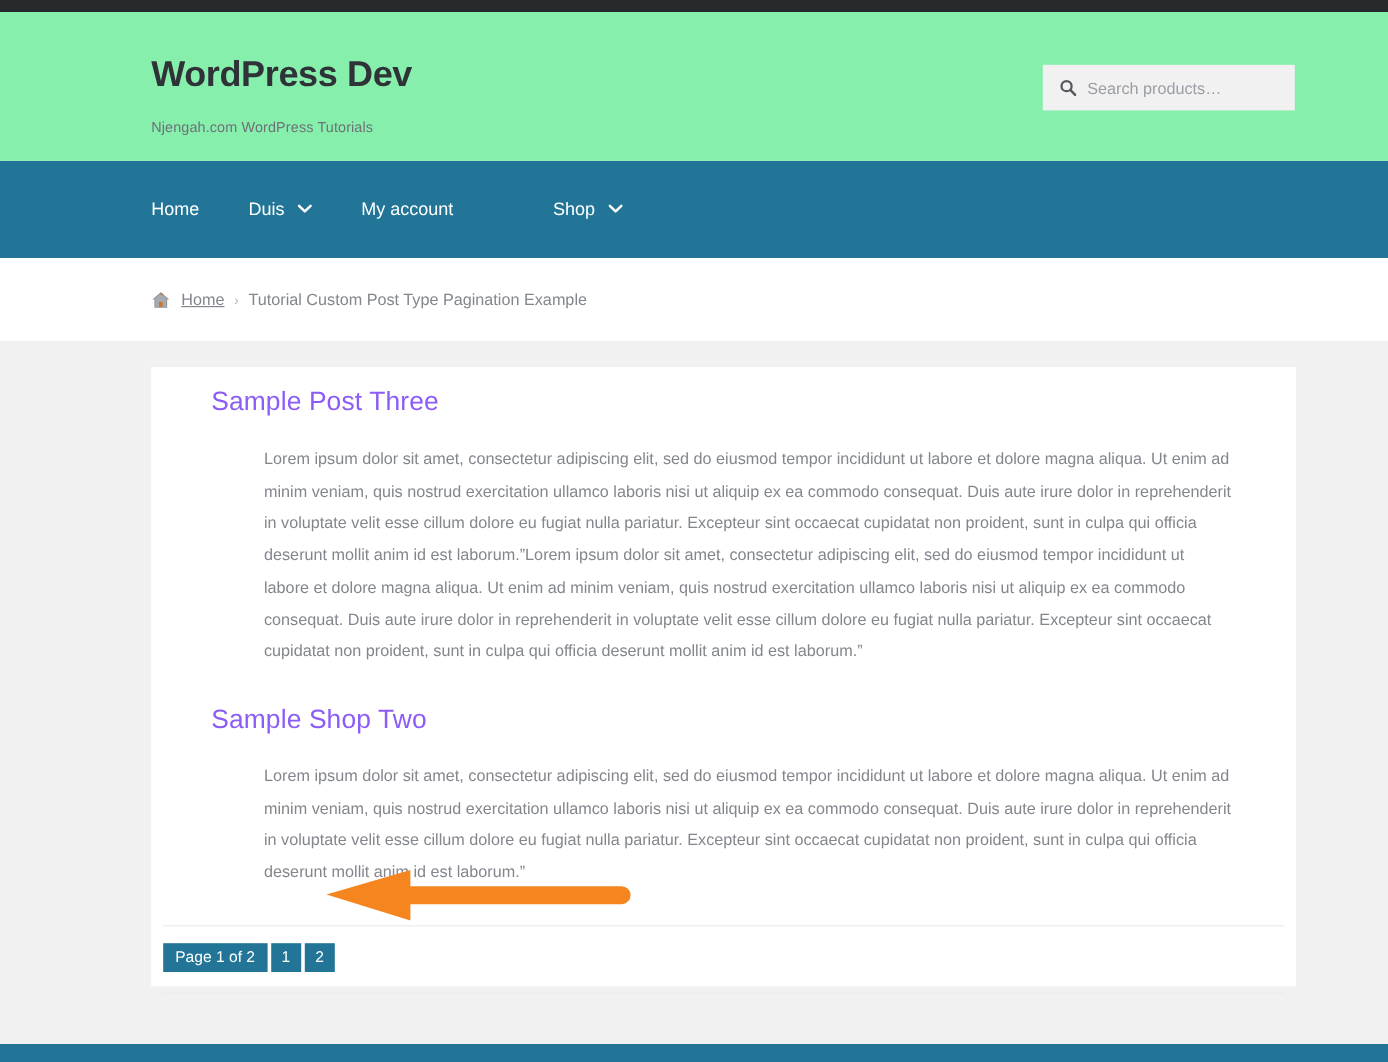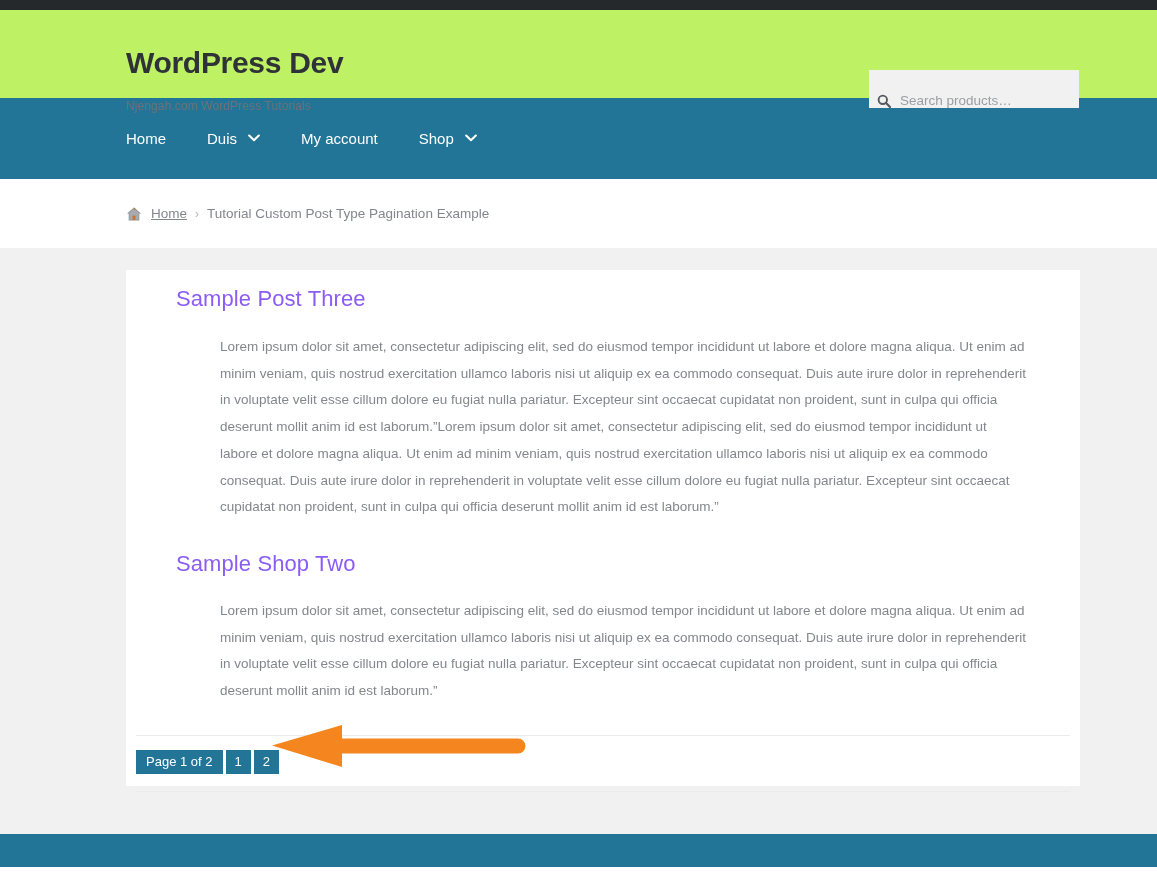--- a/index.html
+++ b/index.html
@@ -20,22 +20,22 @@
 
   
   .topbar {
     height: 10px;
     background: #25292c;
     width: 100%;
   }
 
   
   .site-header {
-    background: #bef264;
-    height: 88px;
+    background: #86efac;
+    height: 124px;
     position: relative;
     text-decoration: underline;
   }
 
   .header-inner {
     width: 1157px;
     height: 100%;
     position: relative;
   }
 
@@ -56,27 +56,27 @@
   .site-tagline {
     margin-top: 20px;
     font-size: 12px;
     color: #6d7178;
     letter-spacing: 0.1px;
   }
 
   .search-box {
     position: absolute;
     right: 78px;
-    top: 60px;
+    top: 44px;
     width: 210px;
     height: 38px;
     background: #f1f1f1;
     display: flex;
-    align-items: flex-end;
-    padding: 0 10px 0 8px;
+    align-items: center;
+    padding: 0 10px 0 14px;
   }
 
   .search-icon {
     width: 14px;
     height: 14px;
     flex: 0 0 auto;
     margin-right: 9px;
     position: relative;
     top: 0px;
   }
@@ -110,21 +110,21 @@
 
   .nav-item {
     display: flex;
     align-items: center;
     color: #ffffff;
     font-size: 15px;
     margin-right: 41px;
     cursor: pointer;
     white-space: nowrap;
   }
-  .nav-item:last-child { margin-right: 0; }
+  .nav-item:last-child { margin-right: 0; margin-left: 42px; }
 
   .nav-label { line-height: 1; }
 
   .chevron {
     display: inline-block;
     margin-left: 11px;
     position: relative;
     top: -1px;
   }
   .chevron svg { display: block; }

